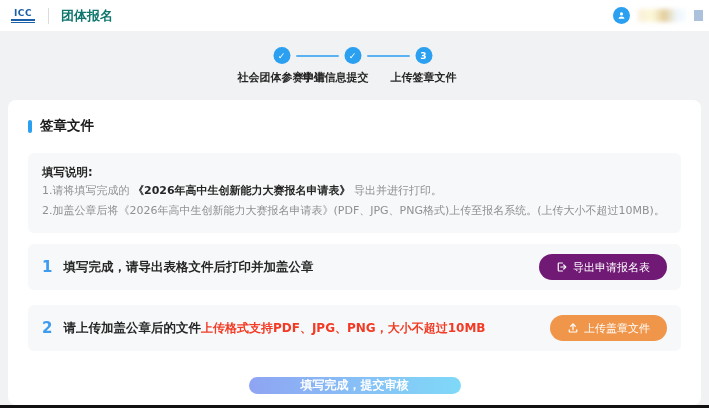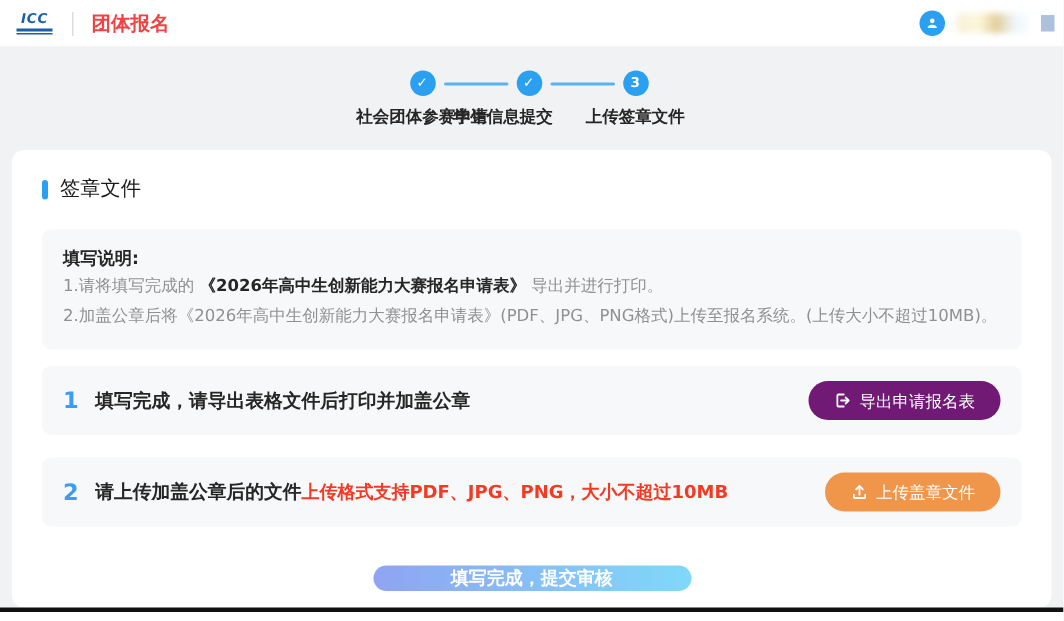--- a/index.html
+++ b/index.html
@@ -3,27 +3,27 @@
 <meta charset="utf-8">
 <style>
   * { margin:0; padding:0; box-sizing:border-box; }
   html,body { width:709px; height:414px; overflow:hidden; }
   body { font-family:"DejaVu Sans","Liberation Sans",sans-serif; background:#f1f2f3; position:relative; }
 
   
   .header { height:31px; background:#fff; display:flex; align-items:center; padding:0 10px; }
   .logo { display:flex; align-items:center; gap:5px; }
   .logo-mark { width:26px; display:flex; flex-direction:column; align-items:center; }
-  .logo-mark .icc { color:#1b5fa8; font-weight:bold; font-style:italic; font-size:9px; line-height:9px; letter-spacing:0.5px; }
+  .logo-mark .icc { color:#1b5fa8; font-weight:bold; font-size:9px; line-height:9px; letter-spacing:0.5px; }
   .logo-mark .mark-lines { width:24px; height:4px; border-top:2px solid #1b5fa8; border-bottom:1px solid #1b5fa8; margin-top:1px; }
   .logo-text { display:flex; flex-direction:column; }
   .logo-title { color:#1e64ad; font-weight:bold; font-size:13px; line-height:13px; letter-spacing:1.5px; font-style:italic; }
   .logo-sub { color:#1e64ad; font-size:6px; transform:scale(0.68); transform-origin:left top; white-space:nowrap; margin-top:1px; }
   .header-divider { width:1px; height:16px; background:#dcdcdc; margin:0 12px; }
-  .page-title { font-size:13px; font-weight:bold; color:#ef4444; }
+  .page-title { font-size:13px; font-weight:bold; color:#0f766e; }
   .header-right { margin-left:auto; display:flex; align-items:center; gap:8px; }
   .avatar { width:17px; height:17px; border-radius:50%; background:#2b9ff0; display:flex; align-items:center; justify-content:center; }
   .avatar svg { width:11px; height:11px; }
   .user-blur { width:48px; height:13px; border-radius:2px;
     background:linear-gradient(90deg,#f8eeda 0%,#fdf8d9 30%,#e2cd9c 55%,#eef6fb 80%,#f6fbff 100%);
     filter:blur(2px); }
   .corner-square { width:9px; height:11px; background:#9db7d6; margin-right:-4px; opacity:.85; }
 
   
   .step-band { height:69px; background:#f1f2f3; position:relative; }
@@ -31,21 +31,21 @@
   .step-circle { position:absolute; top:16px; width:17px; height:17px; border-radius:50%;
     background:#2b9ff0; color:#fff; display:flex; align-items:center; justify-content:center;
     font-size:9px; font-weight:bold; transform:translateX(-50%); }
   .step-label { position:absolute; top:39px; transform:translateX(-50%); font-size:11px; font-weight:bold; color:#262626; white-space:nowrap; }
   .step-line { position:absolute; top:24px; height:2px; background:#5bb2f2; border-radius:1px; }
 
   
   .card { position:absolute; left:8px; right:8px; top:100px; height:305px; background:#fff; border-radius:8px; padding:17px 12px 0 12px; }
   .section-head { display:flex; align-items:center; gap:8px; margin-left:8px; }
   .section-bar { width:4px; height:13px; border-radius:2px; background:#2b9ff0; }
-  .section-title { font-size:13.5px; font-weight:normal; color:#1a1a1a; }
+  .section-title { font-size:13.5px; font-weight:bold; color:#1a1a1a; }
 
   .notice-box { margin:18px 8px 0 8px; background:#f7f8f9; border-radius:6px; padding:10px 14px 12px 14px; }
   .notice-title { font-size:11.5px; font-weight:bold; color:#262626; line-height:18px; }
   .notice-line { font-size:11px; color:#8f9092; line-height:20px; }
   .notice-line .bold { color:#262626; font-weight:bold; }
 
   .task-row { margin:11px 8px 0 8px; background:#f7f8f9; border-radius:6px; height:46px;
     display:flex; align-items:center; padding:0 14px; }
   .task-row.second { margin-top:15px; }
   .task-num { font-size:15px; font-weight:bold; color:#3b9cf0; margin-right:11px; }

